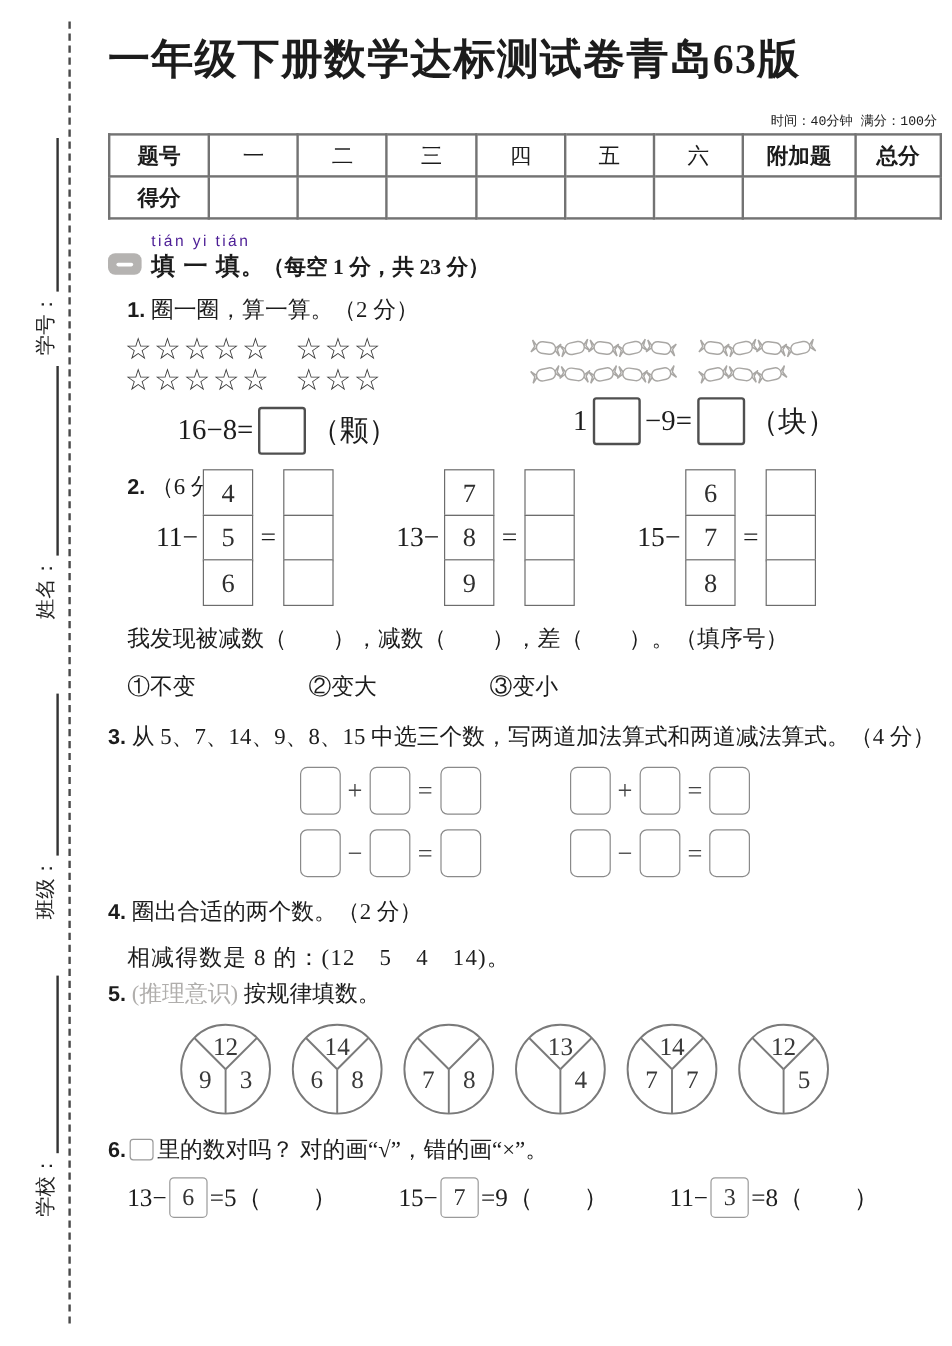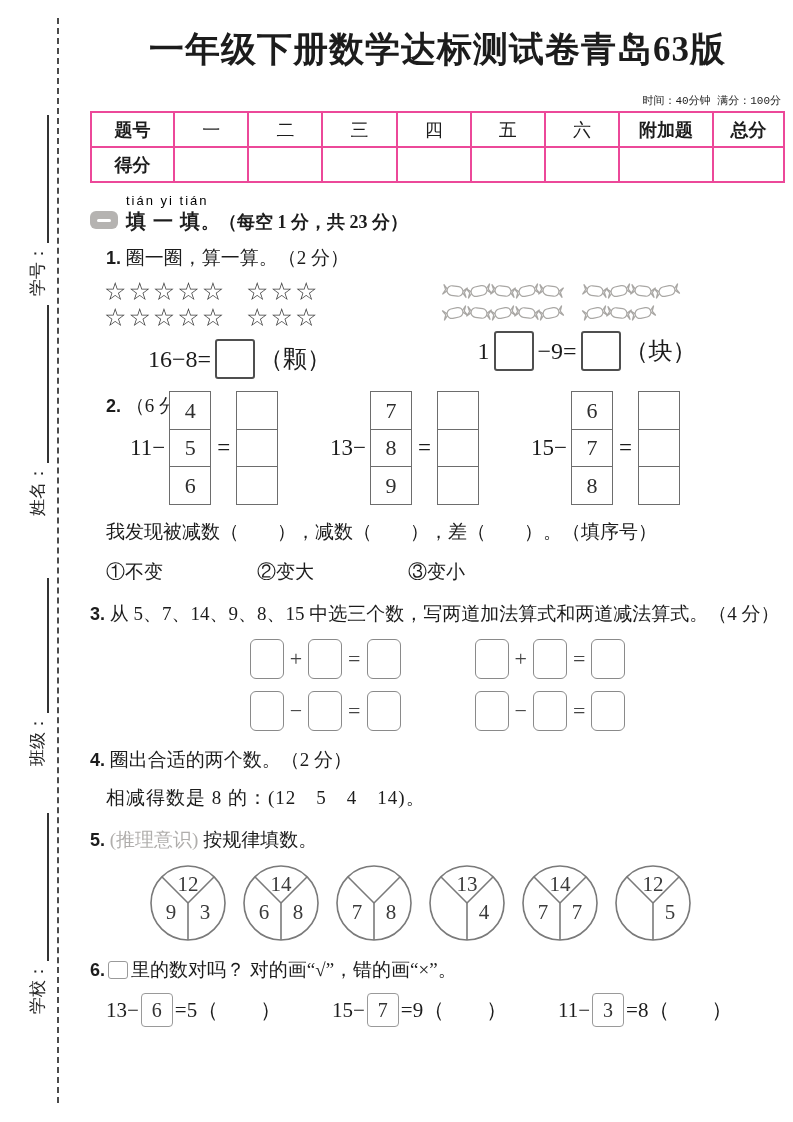--- a/index.html
+++ b/index.html
@@ -17,40 +17,40 @@
   }
   .side-field {
     position:absolute; left:26px; transform-origin:0 0; transform:rotate(-90deg);
     white-space:nowrap; font-size:17px; color:#222; display:flex; align-items:flex-end;
   }
   .side-field .blank { display:inline-block; border-bottom:2px solid #333; margin-left:2px; }
 
   
   .content { position:absolute; left:90px; top:0; width:695px; }
 
-  .title { text-align:center; margin-top:26px; font-size:35px; font-weight:bold; letter-spacing:1px; }
+  .title { margin-top:26px; font-size:35px; font-weight:bold; letter-spacing:1px; }
   .subtitle { text-align:center; margin-top:16px; font-size:29px; font-weight:bold; letter-spacing:2px; }
   .meta { text-align:right; margin-top:20px; font-size:11px; padding-right:4px;font-family:Liberation Mono, monospace; }
 
   table.score { width:100%; border-collapse:collapse; margin-top:3px; table-layout:fixed; }
   table.score td {
-    border:2px solid #ec4899; height:35px; text-align:center; font-size:18px;
+    border:2px solid #737373; height:35px; text-align:center; font-size:18px;
   }
   table.score td.lbl { font-family:"Liberation Sans","DejaVu Sans",sans-serif; font-weight:bold; }
   table.score col.c-first { width:11%; } table.score col.c-num { width:9.8%; }
   table.score col.c-extra { width:12.4%; } table.score col.c-total { width:9.4%; }
 
   
   .sec1 { display:flex; align-items:flex-end; margin-top:10px; }
   .badge {
     width:28px; height:18px; background:#b5b3b1; border-radius:6px; margin:0 8px 6px 0;
     display:flex; align-items:center; justify-content:center; flex:0 0 auto;
   }
   .badge .bar { width:14px; height:3px; background:#fff; border-radius:2px; }
-  .pinyin { font-family:"Liberation Sans","DejaVu Sans",sans-serif; font-size:13px; color:#000000; letter-spacing:2px; }
+  .pinyin { font-family:"Liberation Sans","DejaVu Sans",sans-serif; font-size:13px; color:#4c1d95; letter-spacing:2px; }
   .sec1-title { font-size:20px; font-weight:bold; letter-spacing:1px; }
   .sec1-suffix { font-size:18px; font-weight:bold; }
 
   .qhead { font-size:19px; margin-top:10px; }
   .qnum { font-family:"Liberation Sans","DejaVu Sans",sans-serif; font-weight:bold; font-size:18px; }
   .indent { padding-left:16px; }
 
   
   .q1-body { display:flex; margin-top:8px; }
   .q1-col { width:50%; }
@@ -407,21 +407,21 @@
     </div>
 
   <div class="qhead" style="margin-top:16px;">
     <span class="qnum">4.</span>
     <span>圈出合适的两个数。（2 分）</span>
   </div>
   <div id="q4-lines">
       <div class="q4-line">相减得数是 8 的：(12　5　4　14)。</div>
     </div>
 
-  <div class="qhead" style="margin-top:16px;">
+  <div class="qhead" style="margin-top:4px;">
     <span class="qnum">5.</span>
     <span class="gray-tag">(推理意识)</span>
     <span>按规律填数。</span>
   </div>
   <div class="q5-row" id="q5-circles">
       <svg width="80" height="84" viewBox="0 0 80 84">
         <circle cx="40" cy="42" r="37" class="circ"></circle>
         <line x1="40" y1="42" x2="40" y2="79" class="circ"></line>
         <line x1="40" y1="42" x2="13.8" y2="15.8" class="circ"></line>
         <line x1="40" y1="42" x2="66.2" y2="15.8" class="circ"></line>

